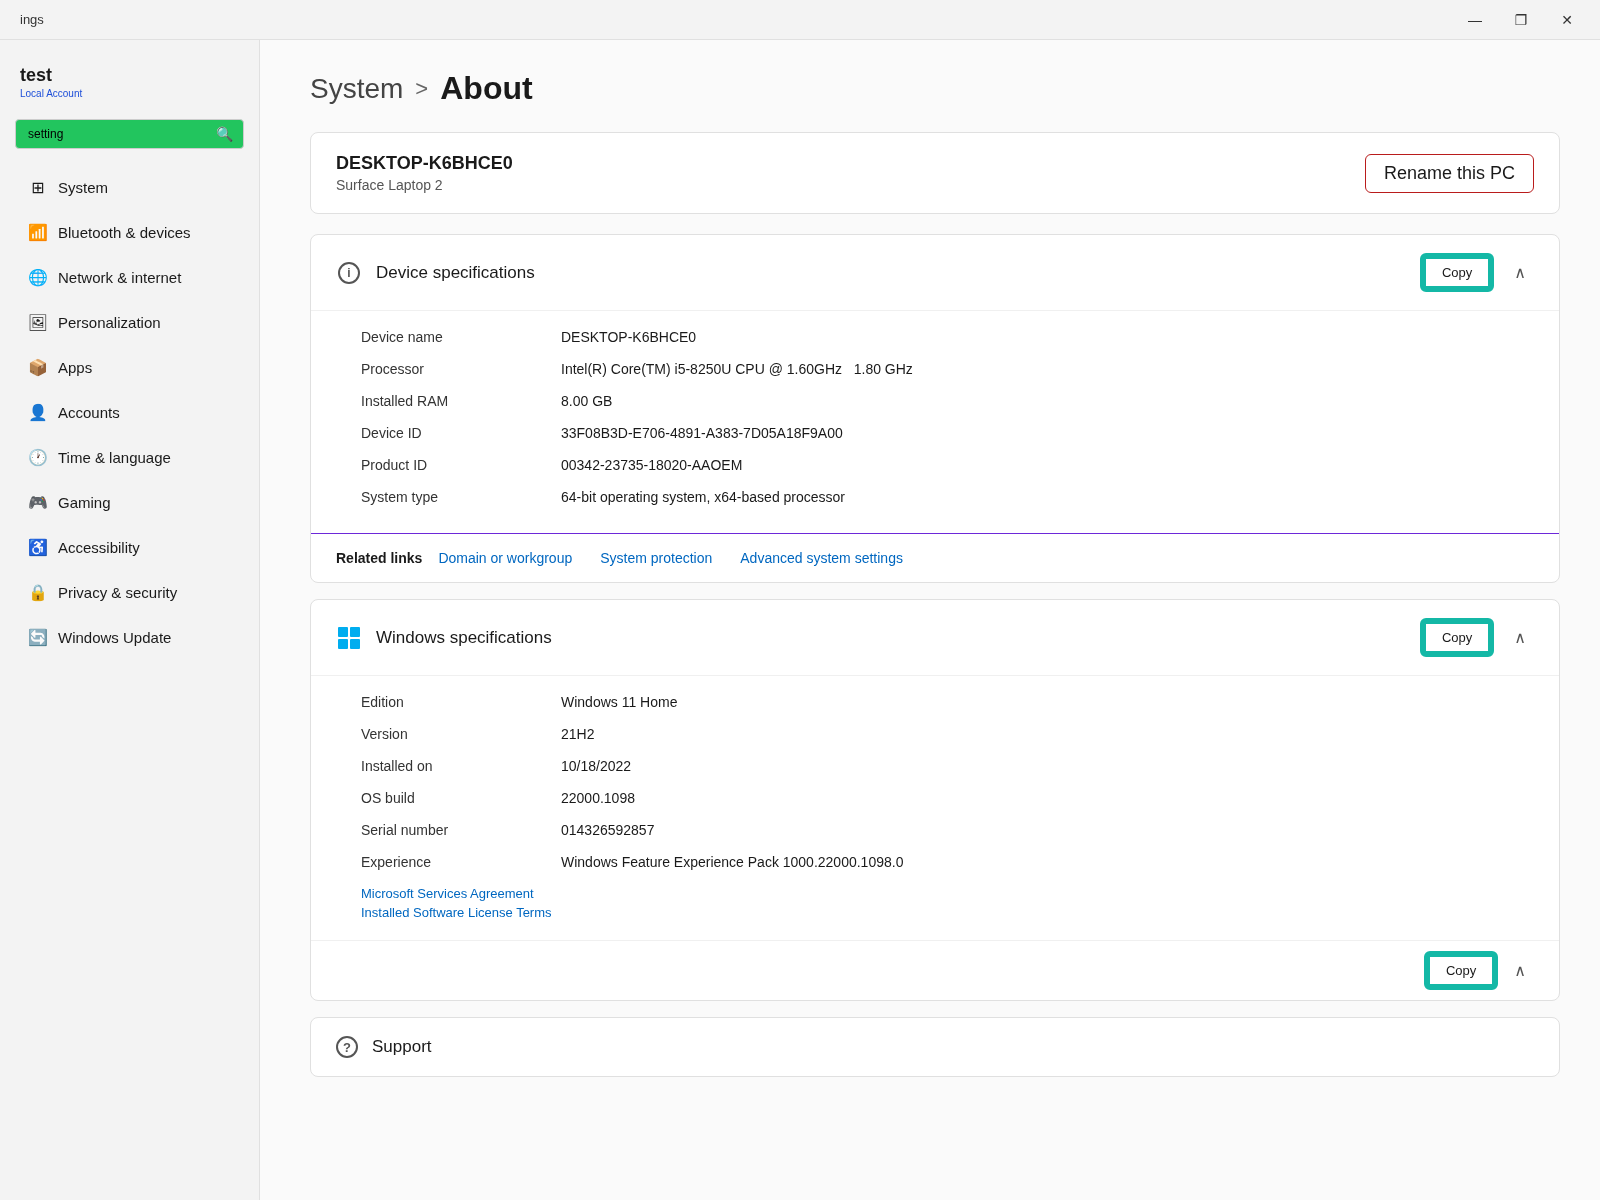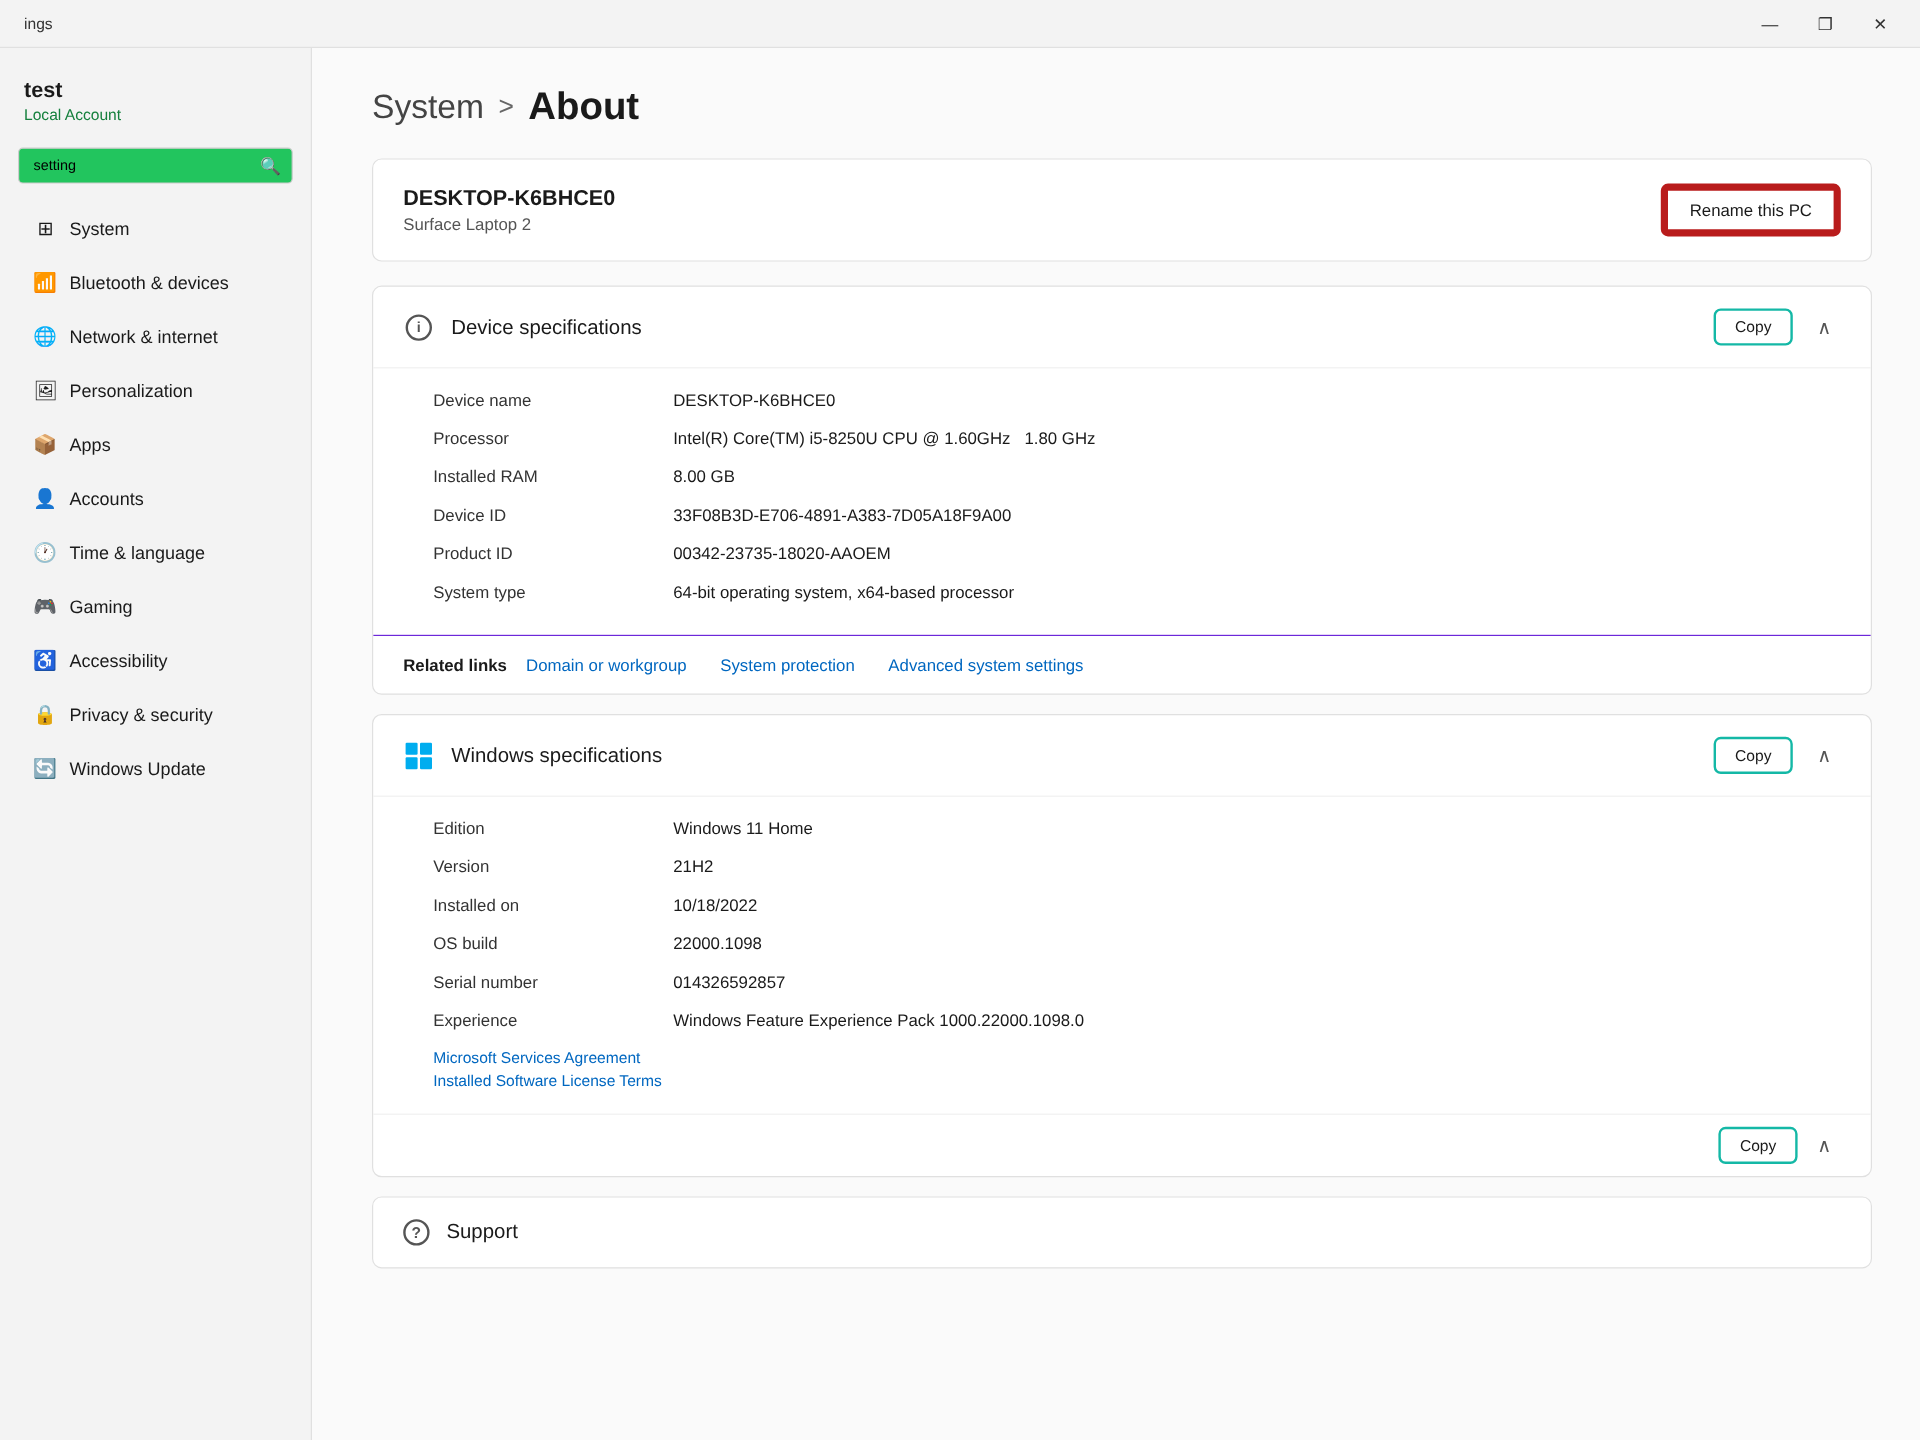--- a/index.html
+++ b/index.html
@@ -68,22 +68,22 @@
       display: flex;
       flex-direction: column;
       gap: 2px;
     }
     .user-name {
       font-size: 18px;
       font-weight: 600;
       color: #1a1a1a;
     }
     .user-type {
-      font-size: 13px;
-      color: #15803d;
+      font-size: 10px;
+      color: #1d4ed8;
     }
 
     .search-box {
       margin: 0 15px 15px;
       position: relative;
     }
     .search-input {
       width: 100%;
       padding: 7px 35px 7px 12px;
       border: 1px solid #ccc;
@@ -169,23 +169,23 @@
       color: #1a1a1a;
     }
     .pc-model {
       font-size: 14px;
       color: #555;
       margin-top: 3px;
     }
     .rename-btn {
       padding: 8px 18px;
       background: white;
-      border: 6px solid #b91c1c;
+      border: 1px solid #b91c1c;
       border-radius: 6px;
-      font-size: 14px;
+      font-size: 18px;
       cursor: pointer;
       color: #1a1a1a;
     }
 
     
     .spec-card {
       background: white;
       border: 1px solid #e0e0e0;
       border-radius: 8px;
       margin-bottom: 16px;
@@ -217,21 +217,21 @@
       color: #1a1a1a;
     }
     .spec-header-actions {
       display: flex;
       align-items: center;
       gap: 12px;
     }
     .copy-btn {
       padding: 6px 16px;
       background: white;
-      border: 2px solid #14b8a6;
+      border: 6px solid #14b8a6;
       border-radius: 6px;
       font-size: 13px;
       cursor: pointer;
       color: #1a1a1a;
     }
     .collapse-btn {
       background: transparent;
       border: none;
       cursor: pointer;
       font-size: 16px;

